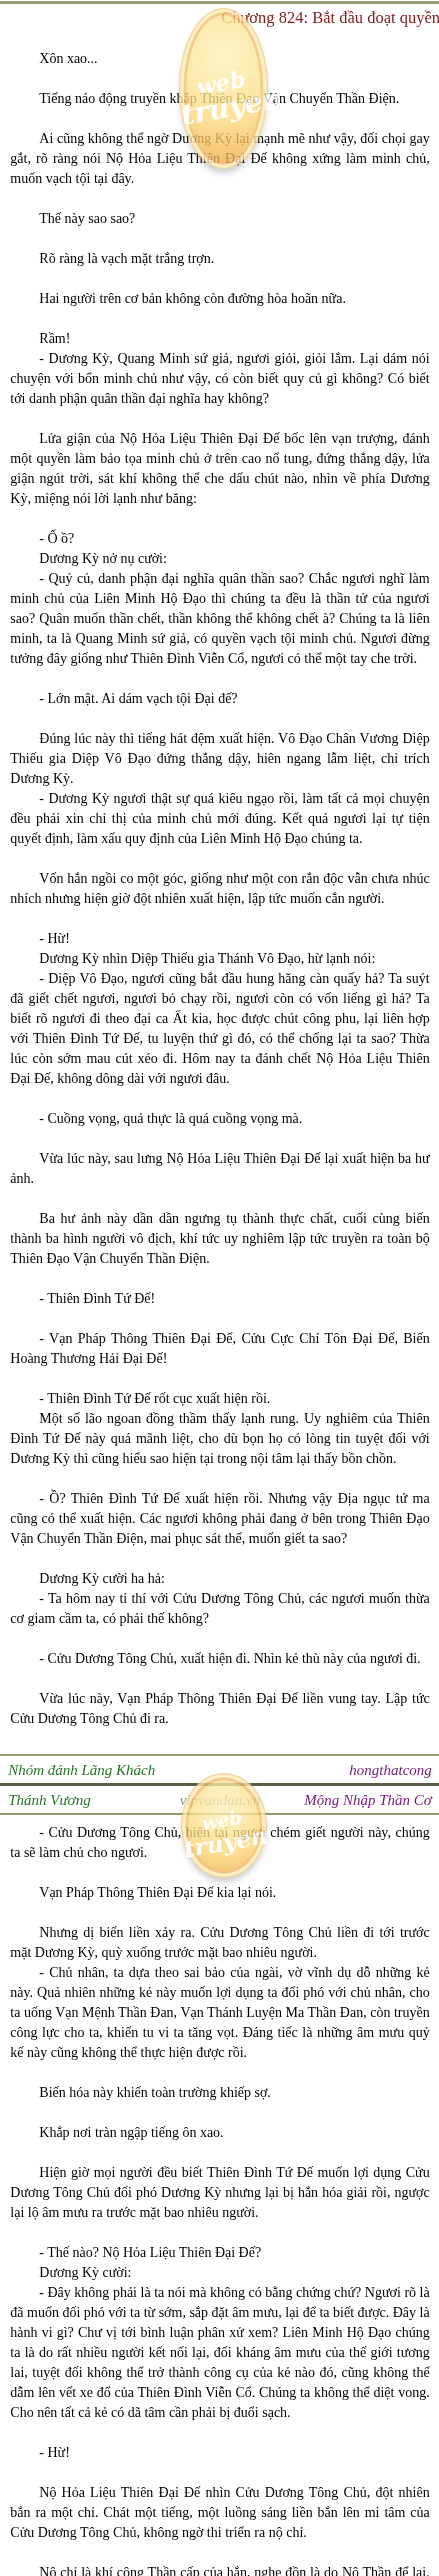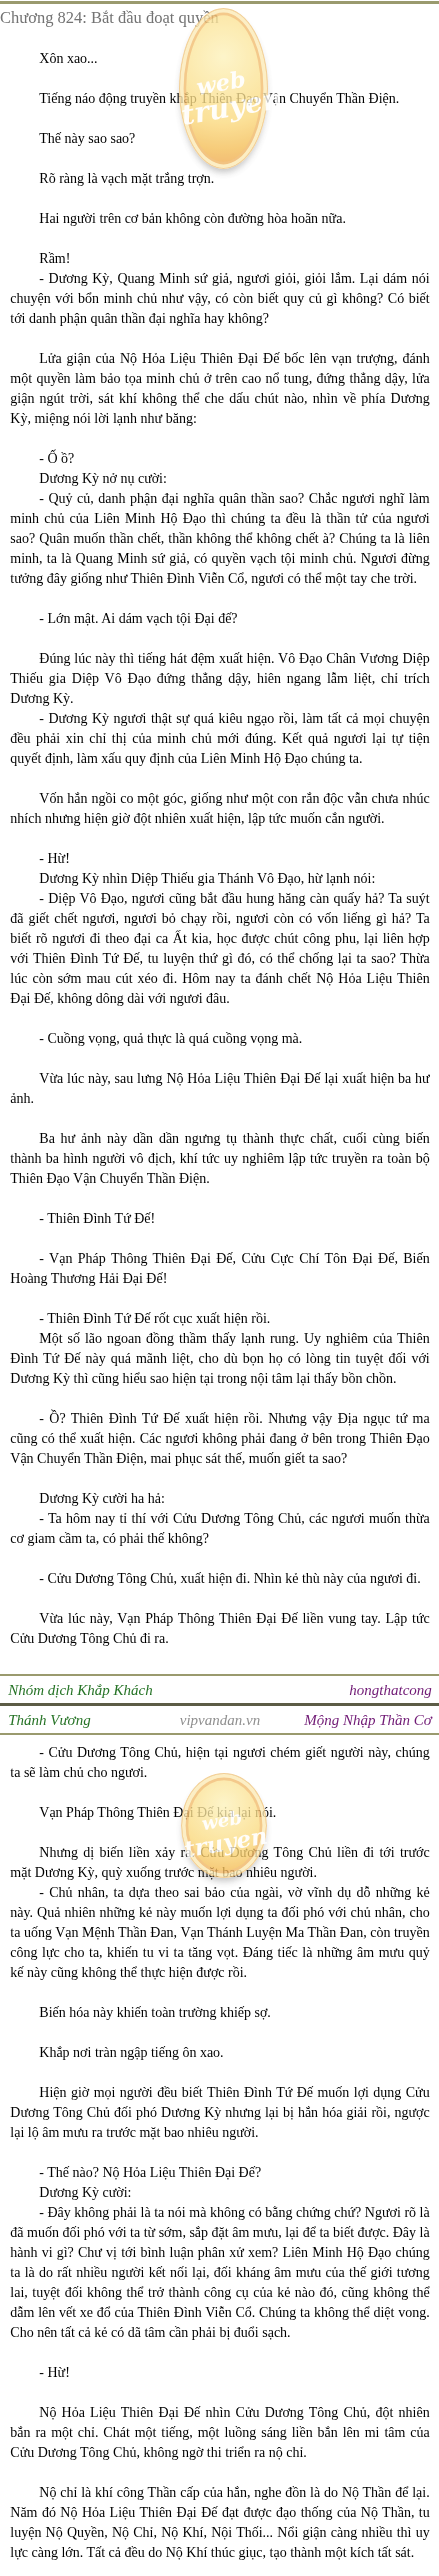--- a/index.html
+++ b/index.html
@@ -3,21 +3,21 @@
 <meta charset="utf-8">
 <style>
   html,body{margin:0;padding:0;}
   body{
     width:440px;height:3640px;overflow:hidden;position:relative;
     background:#ffffff;
     font-family:"Liberation Serif","DejaVu Serif",serif;
   }
   .top-rule{height:2.6px;background:#9a9a6e;margin-top:1px;}
   h1.chapter-title{
-    text-align:left;color:#737373;font-weight:normal;
+    text-align:right;color:#7f1d1d;font-weight:normal;
     font-size:16.5px;line-height:1.25;margin:4.6px 0 0 0;
   }
   .content{
     padding:0 10.3px;color:#000;font-size:14px;line-height:20px;
     text-align:justify;
   }
   p.para{margin:20px 0 0 0;text-indent:29px;}
   p.para.tight{margin-top:0;}
 
   
@@ -67,20 +67,21 @@
 
 <div class="top-rule"></div>
 
 <h1 class="chapter-title">Chương 824: Bắt đầu đoạt quyền</h1>
 
 <div class="content" id="content">
   <p class="para">Xôn xao...</p>
 
   <p class="para">Tiếng náo động truyền khắp Thiên Đạo Vận Chuyển Thần Điện.</p>
 
+  <p class="para">Ai cũng không thể ngờ Dương Kỳ lại mạnh mẽ như vậy, đối chọi gay gắt, rõ ràng nói Nộ Hỏa Liệu Thiên Đại Đế không xứng làm minh chủ, muốn vạch tội tại đây.</p>
 
   <p class="para">Thế này sao sao?</p>
 
   <p class="para">Rõ ràng là vạch mặt trắng trợn.</p>
 
   <p class="para">Hai người trên cơ bản không còn đường hòa hoãn nữa.</p>
 
   <p class="para">Rầm!</p>
 
   <p class="para tight">- Dương Kỳ, Quang Minh sứ giả, ngươi giỏi, giỏi lắm. Lại dám nói chuyện với bổn minh chủ như vậy, có còn biết quy củ gì không? Có biết tới danh phận quân thần đại nghĩa hay không?</p>
@@ -127,21 +128,21 @@
 
   <p class="para tight">- Ta hôm nay tỉ thí với Cửu Dương Tông Chủ, các ngươi muốn thừa cơ giam cầm ta, có phải thế không?</p>
 
   <p class="para">- Cửu Dương Tông Chủ, xuất hiện đi. Nhìn kẻ thù này của ngươi đi.</p>
 
   <p class="para">Vừa lúc này, Vạn Pháp Thông Thiên Đại Đế liền vung tay. Lập tức Cửu Dương Tông Chủ đi ra.</p>
 
   <div class="divider-block">
     <div class="rule thin"></div>
     <div class="row">
-      <span class="green cell-left">Nhóm dịch Khắp Khách</span>
+      <span class="green cell-left">Nhóm đánh Lãng Khách</span>
       <span class="cell-center"></span>
       <span class="orange cell-right">hongthatcong</span>
     </div>
     <div class="rule thick"></div>
     <div class="row">
       <span class="green cell-left">Thánh Vương</span>
       <span class="gray cell-center">vipvandan.vn</span>
       <span class="orange cell-right">Mộng Nhập Thần Cơ</span>
     </div>
     <div class="rule thin"></div>

